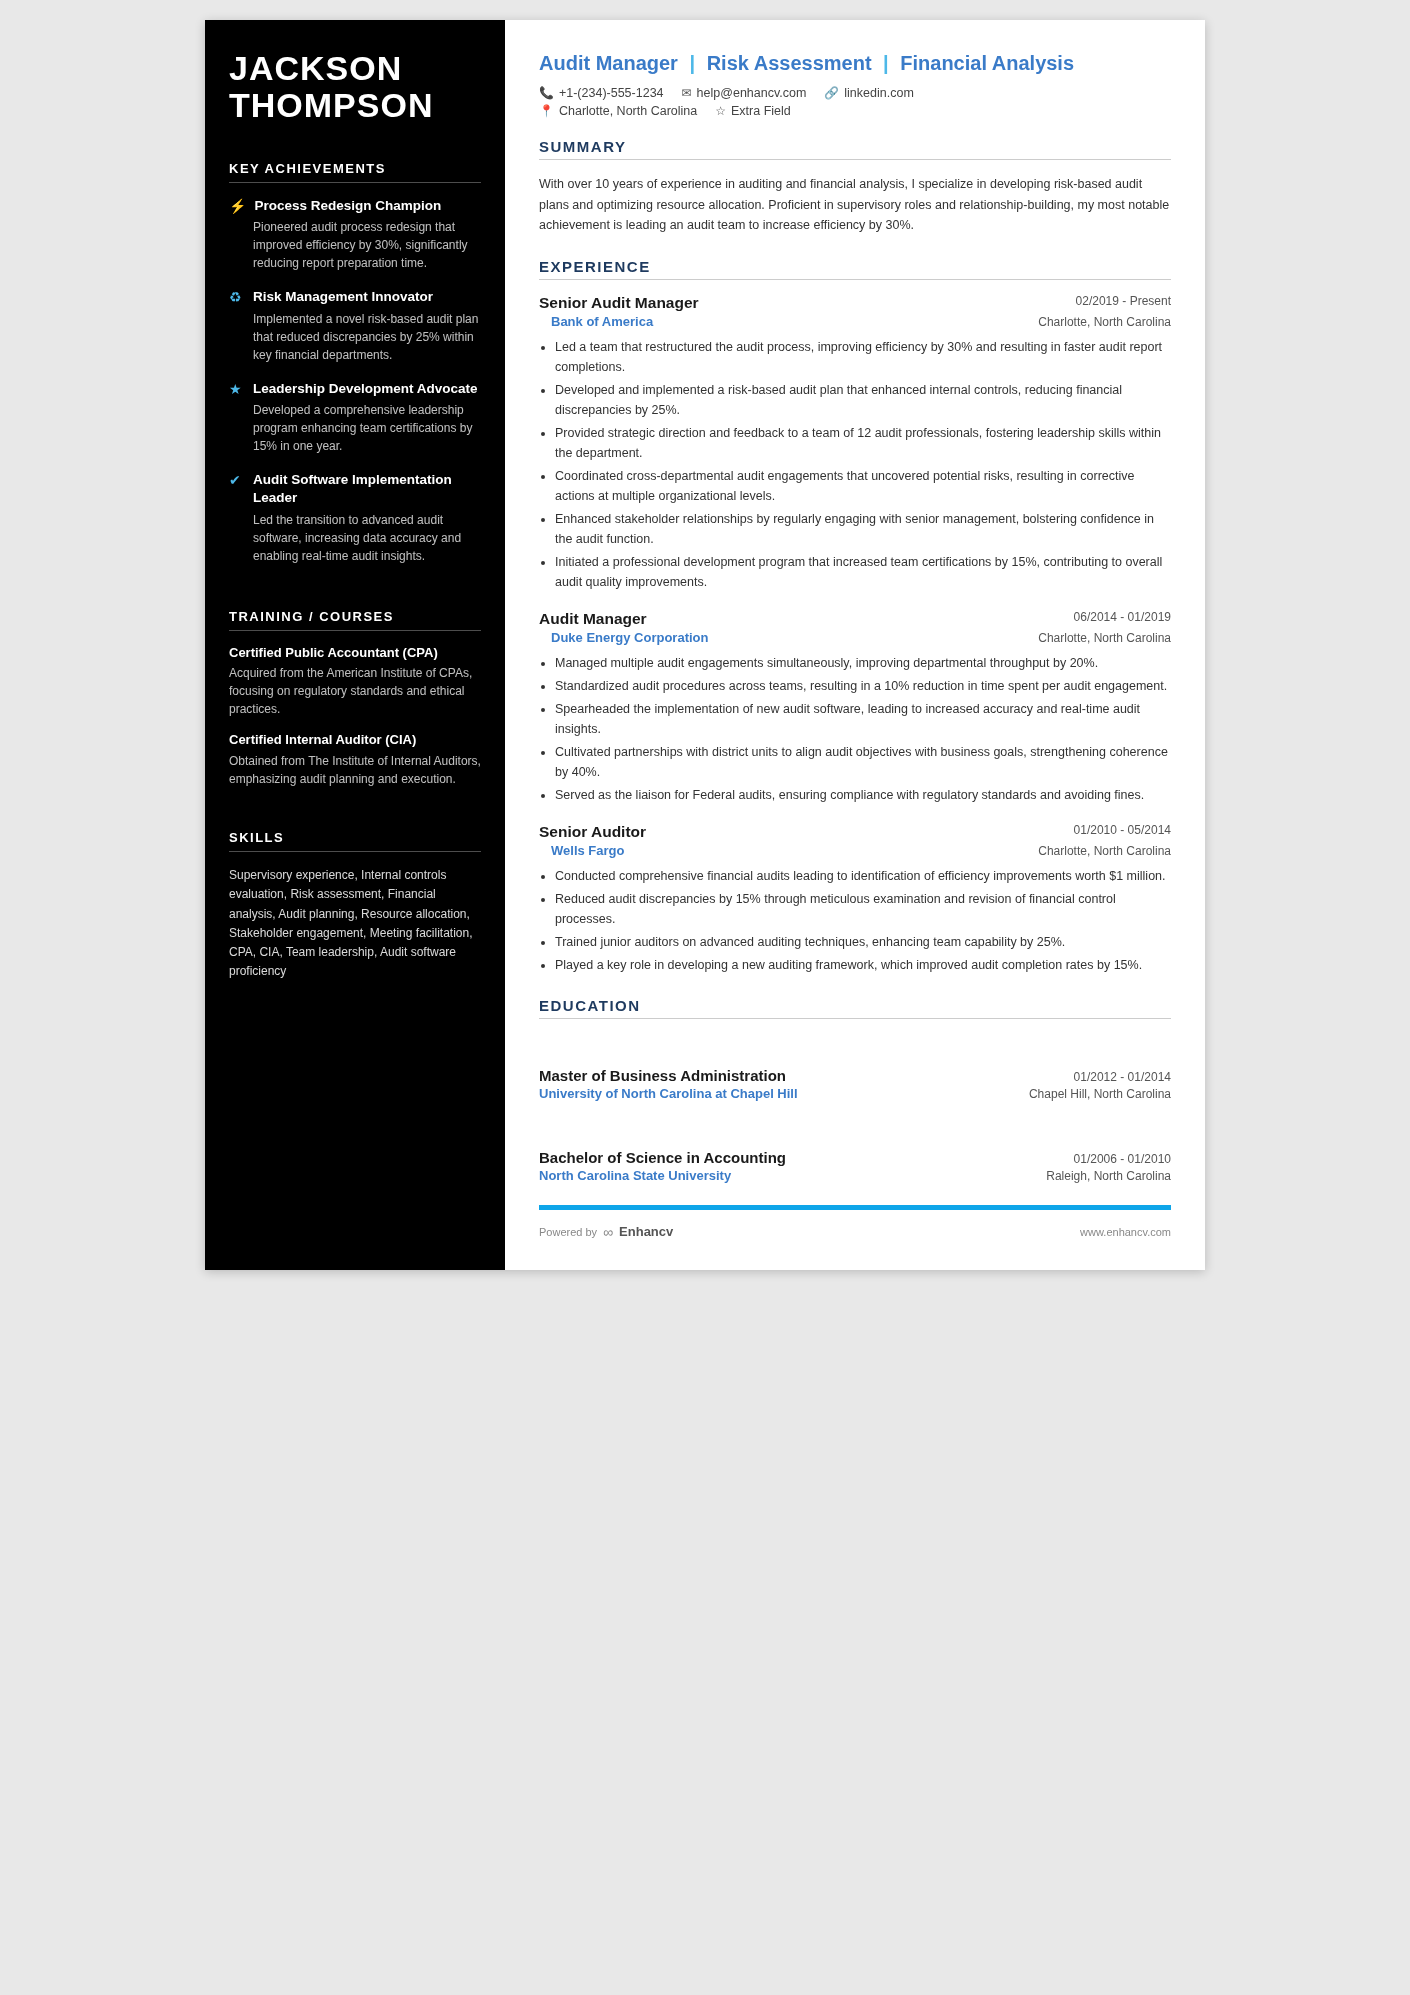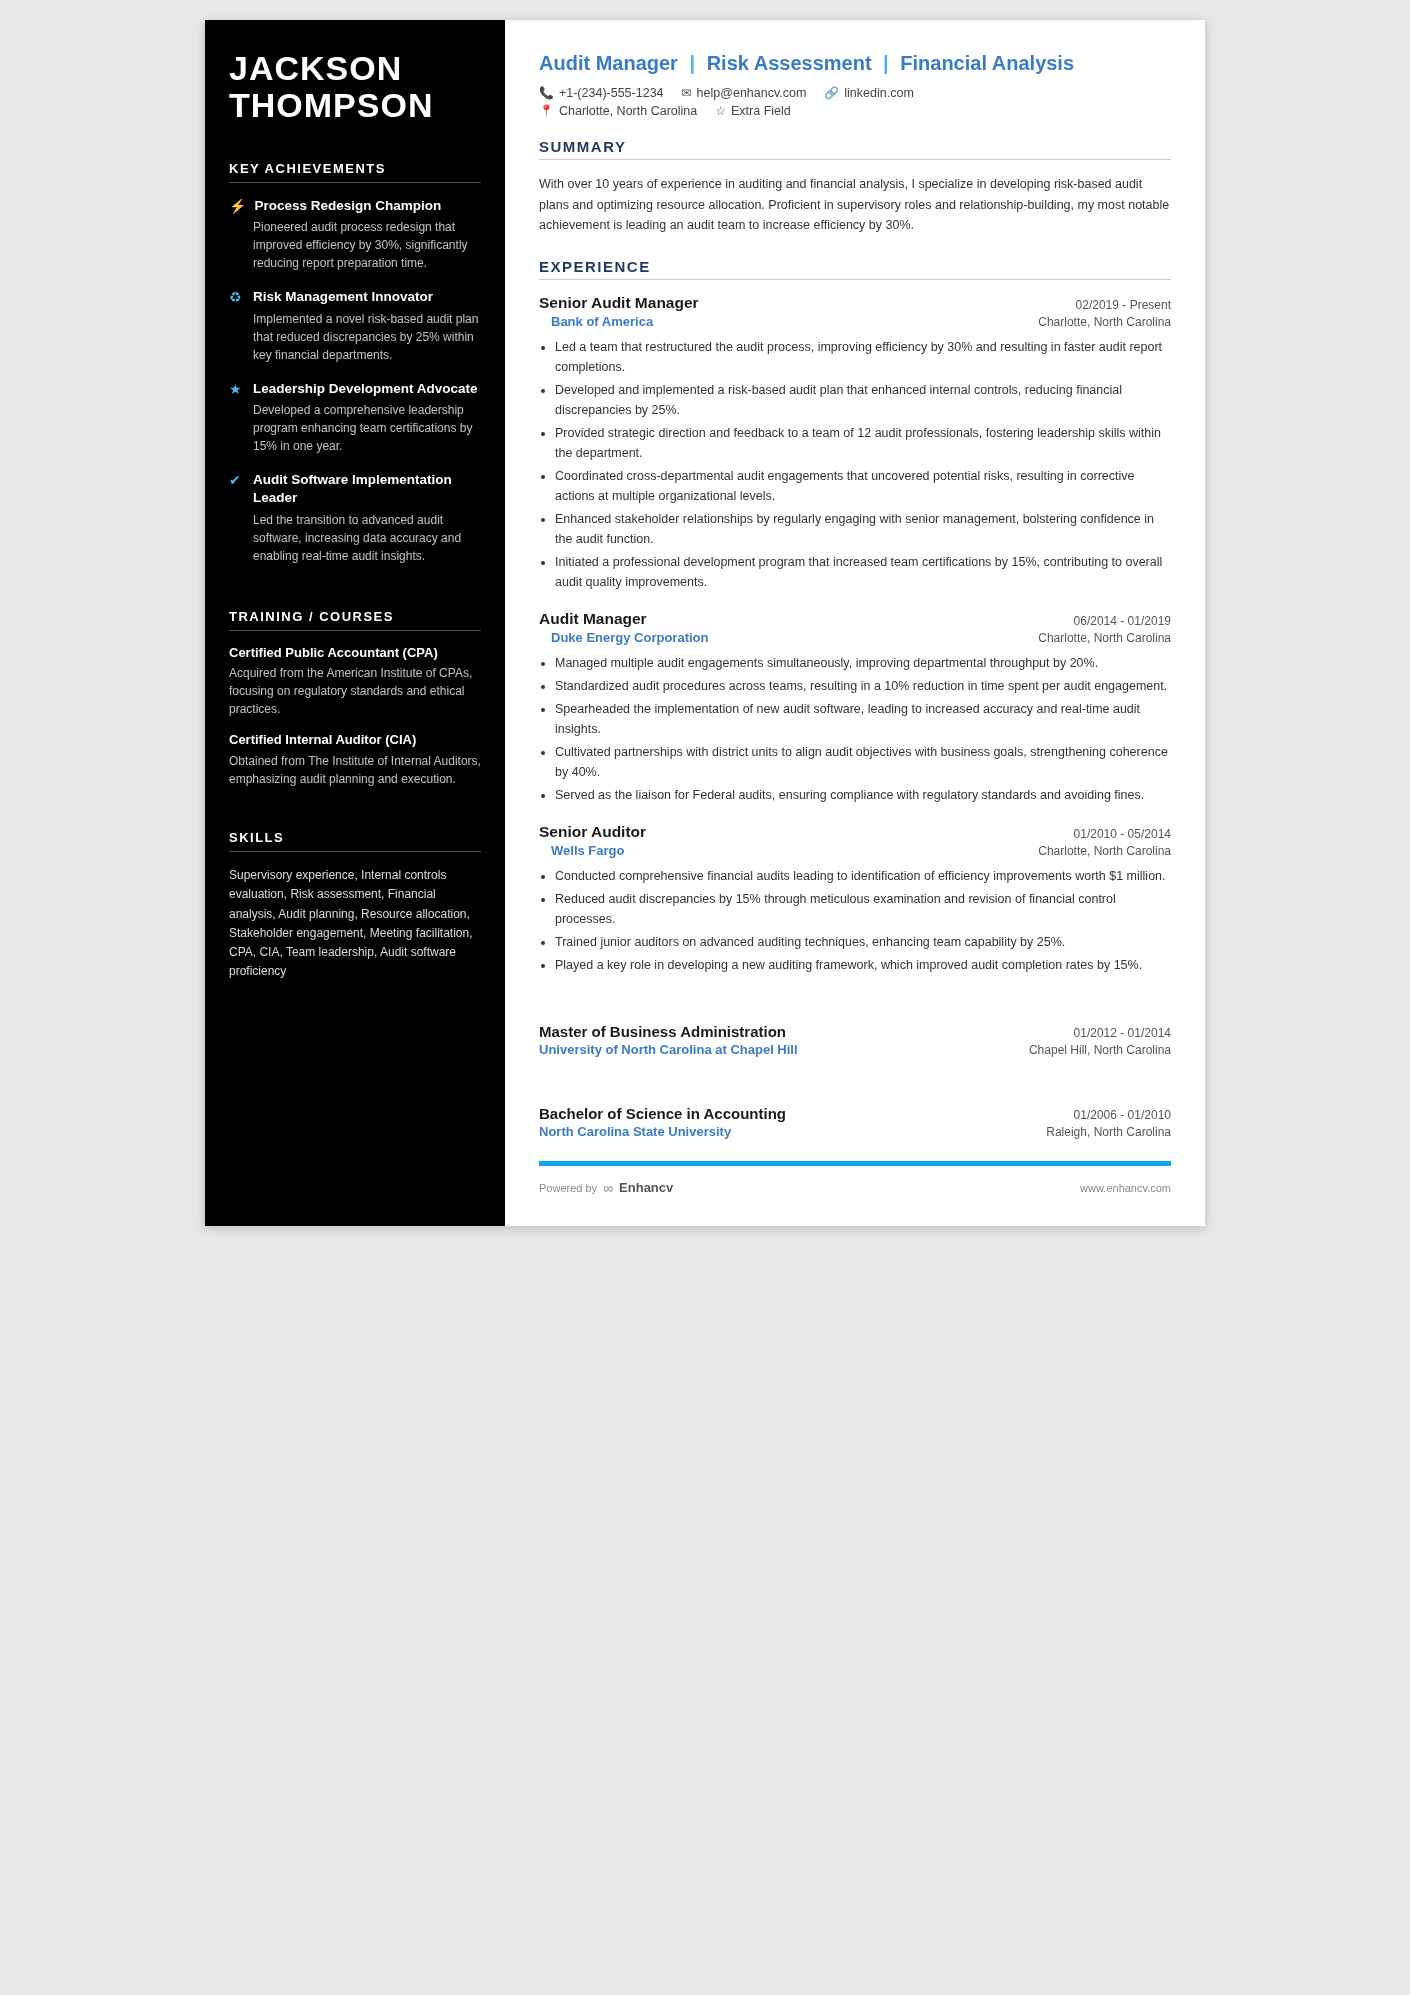--- a/index.html
+++ b/index.html
@@ -168,21 +168,21 @@
       color: #333;
       line-height: 1.65;
     }
 
     .job {
       margin-bottom: 18px;
     }
     .job-header {
       display: flex;
       justify-content: space-between;
-      align-items: flex-end;
+      align-items: flex-start;
       margin-bottom: 2px;
     }
     .job-title {
       font-size: 15.5px;
       font-weight: 700;
       color: #1a1a1a;
     }
     .job-dates {
       font-size: 12px;
       color: #555;
@@ -438,20 +438,21 @@
         <ul class="job-bullets">
           <li>Conducted comprehensive financial audits leading to identification of efficiency improvements worth $1 million.</li>
           <li>Reduced audit discrepancies by 15% through meticulous examination and revision of financial control processes.</li>
           <li>Trained junior auditors on advanced auditing techniques, enhancing team capability by 25%.</li>
           <li>Played a key role in developing a new auditing framework, which improved audit completion rates by 15%.</li>
         </ul>
       </div>
     </div>
 
     <div class="section">
+      <div class="section-title">EDUCATION</div>
 
       <div class="edu-item">
         <div class="edu-header">
           <span class="edu-degree">Master of Business Administration</span>
           <span class="edu-dates">01/2012 - 01/2014</span>
         </div>
         <div class="edu-school-row">
           <span class="edu-school">University of North Carolina at Chapel Hill</span>
           <span class="edu-location">Chapel Hill, North Carolina</span>
         </div>

